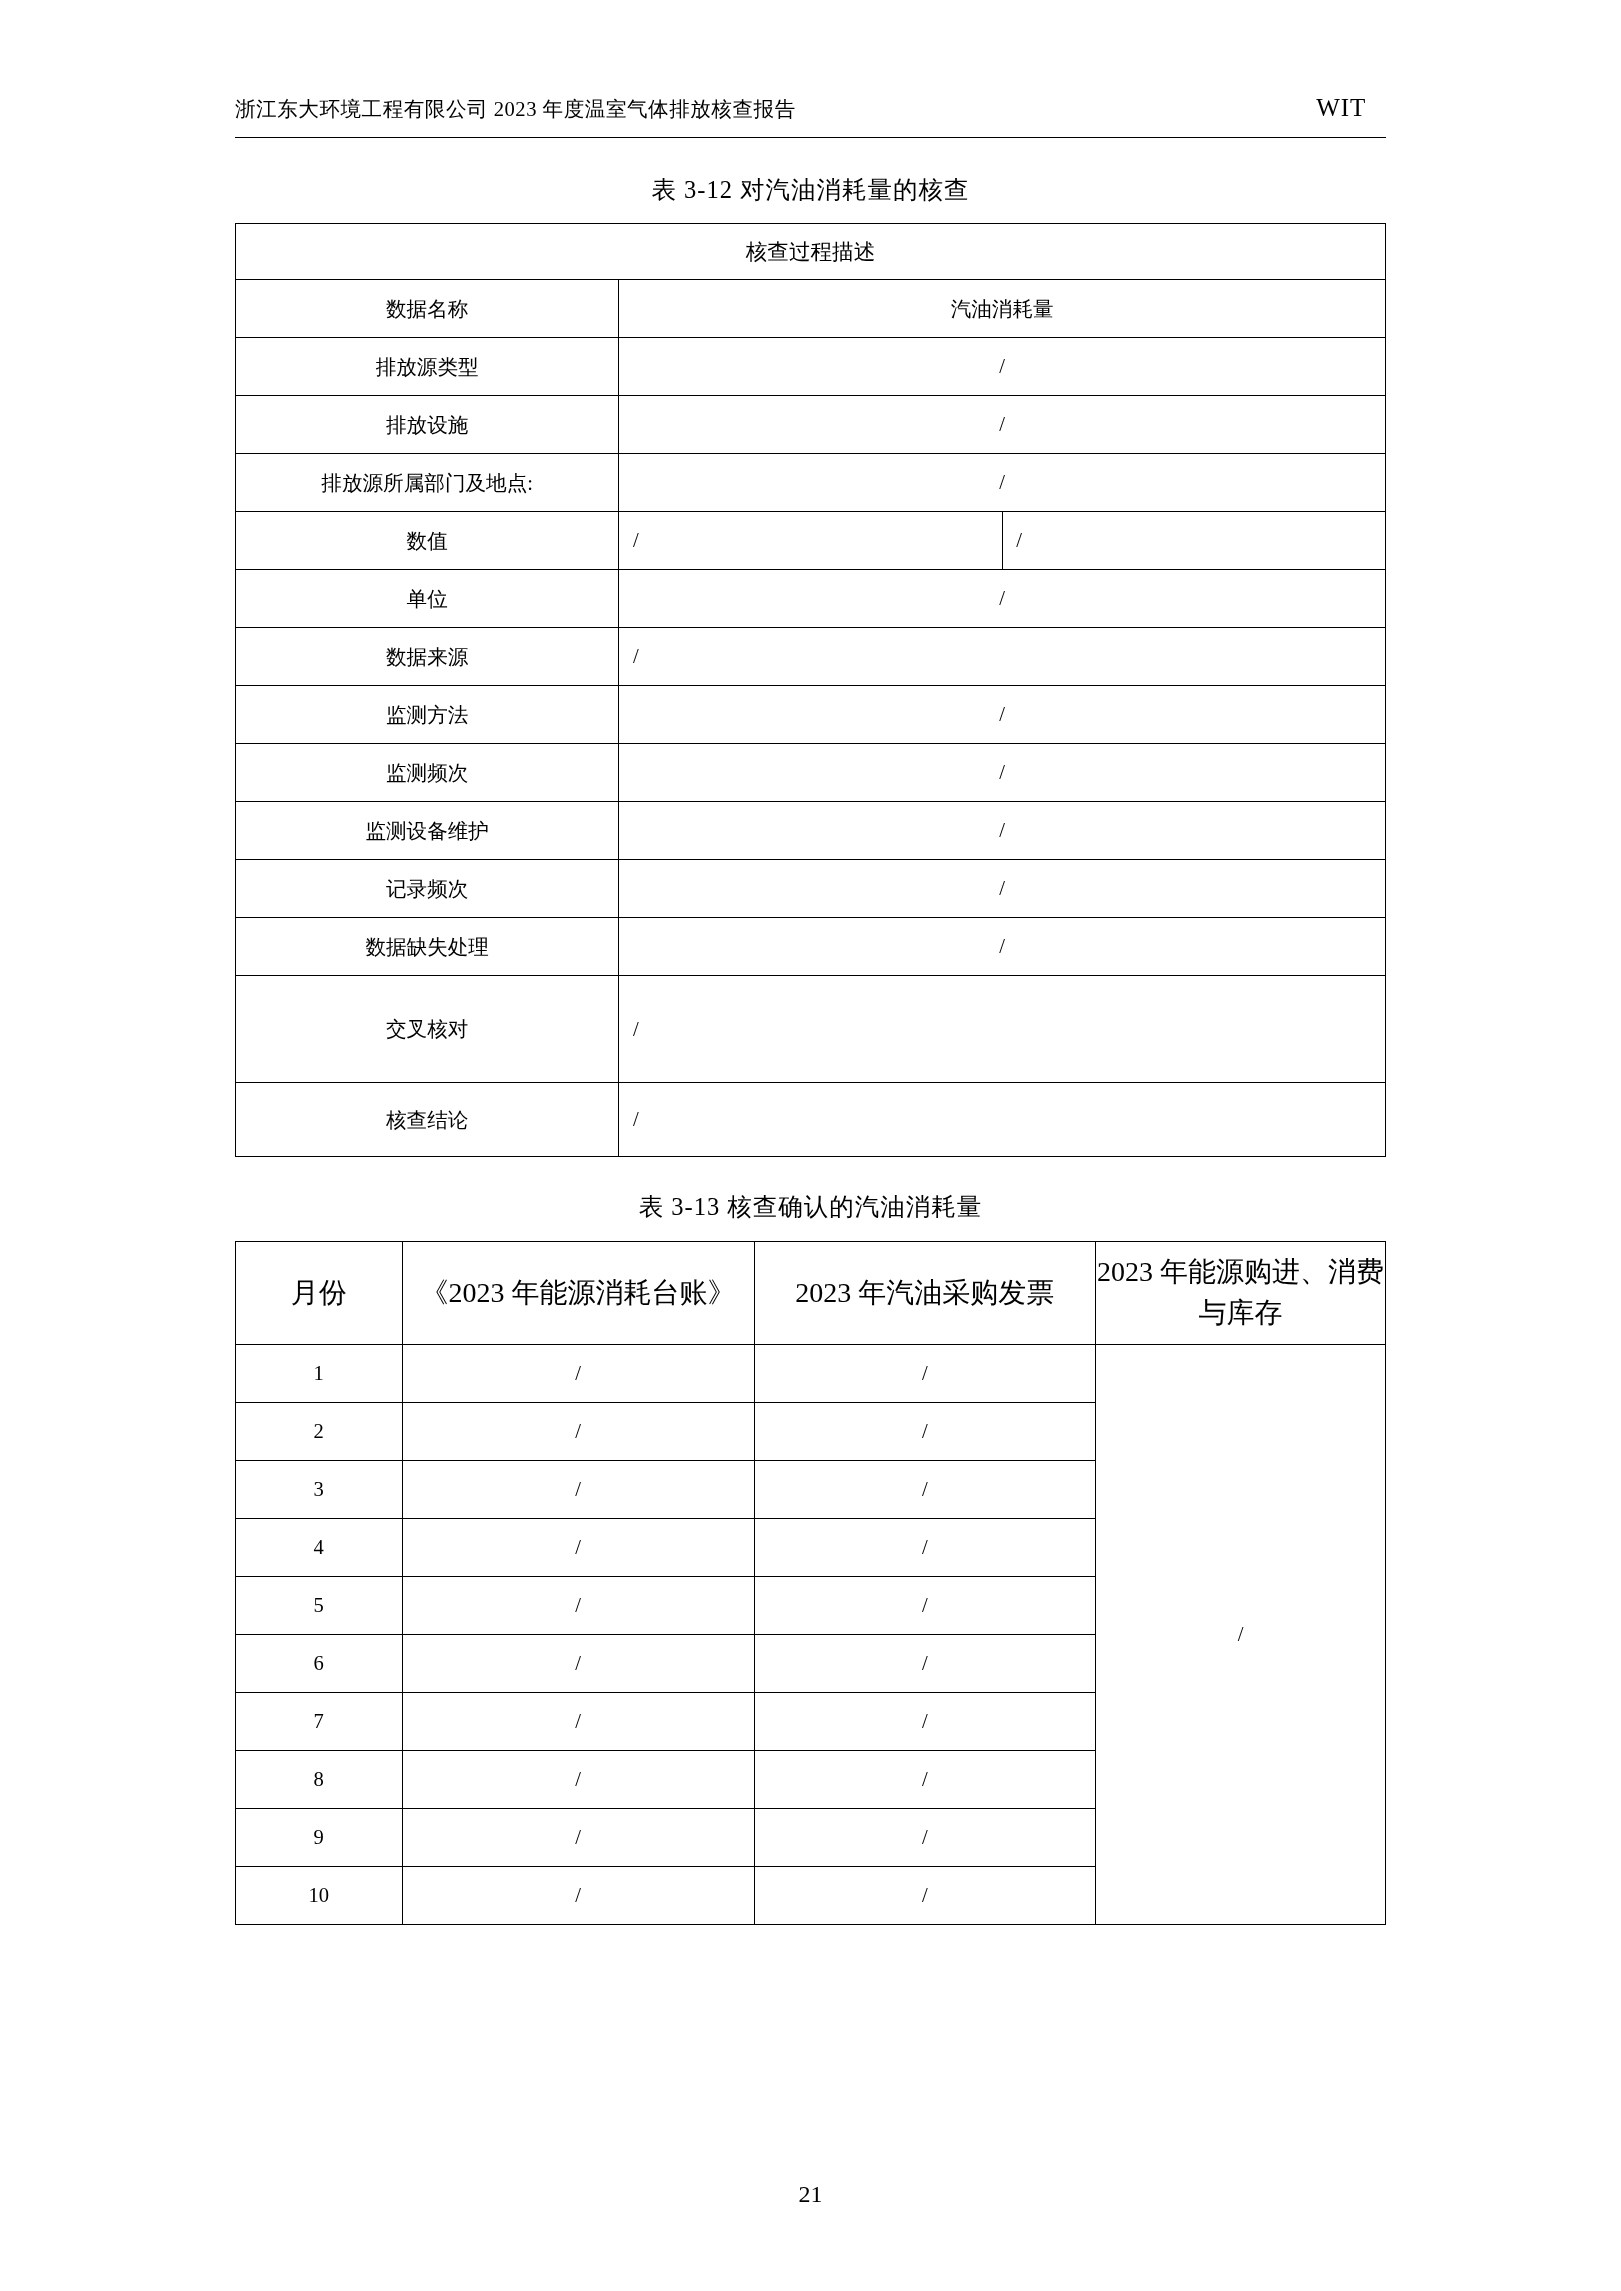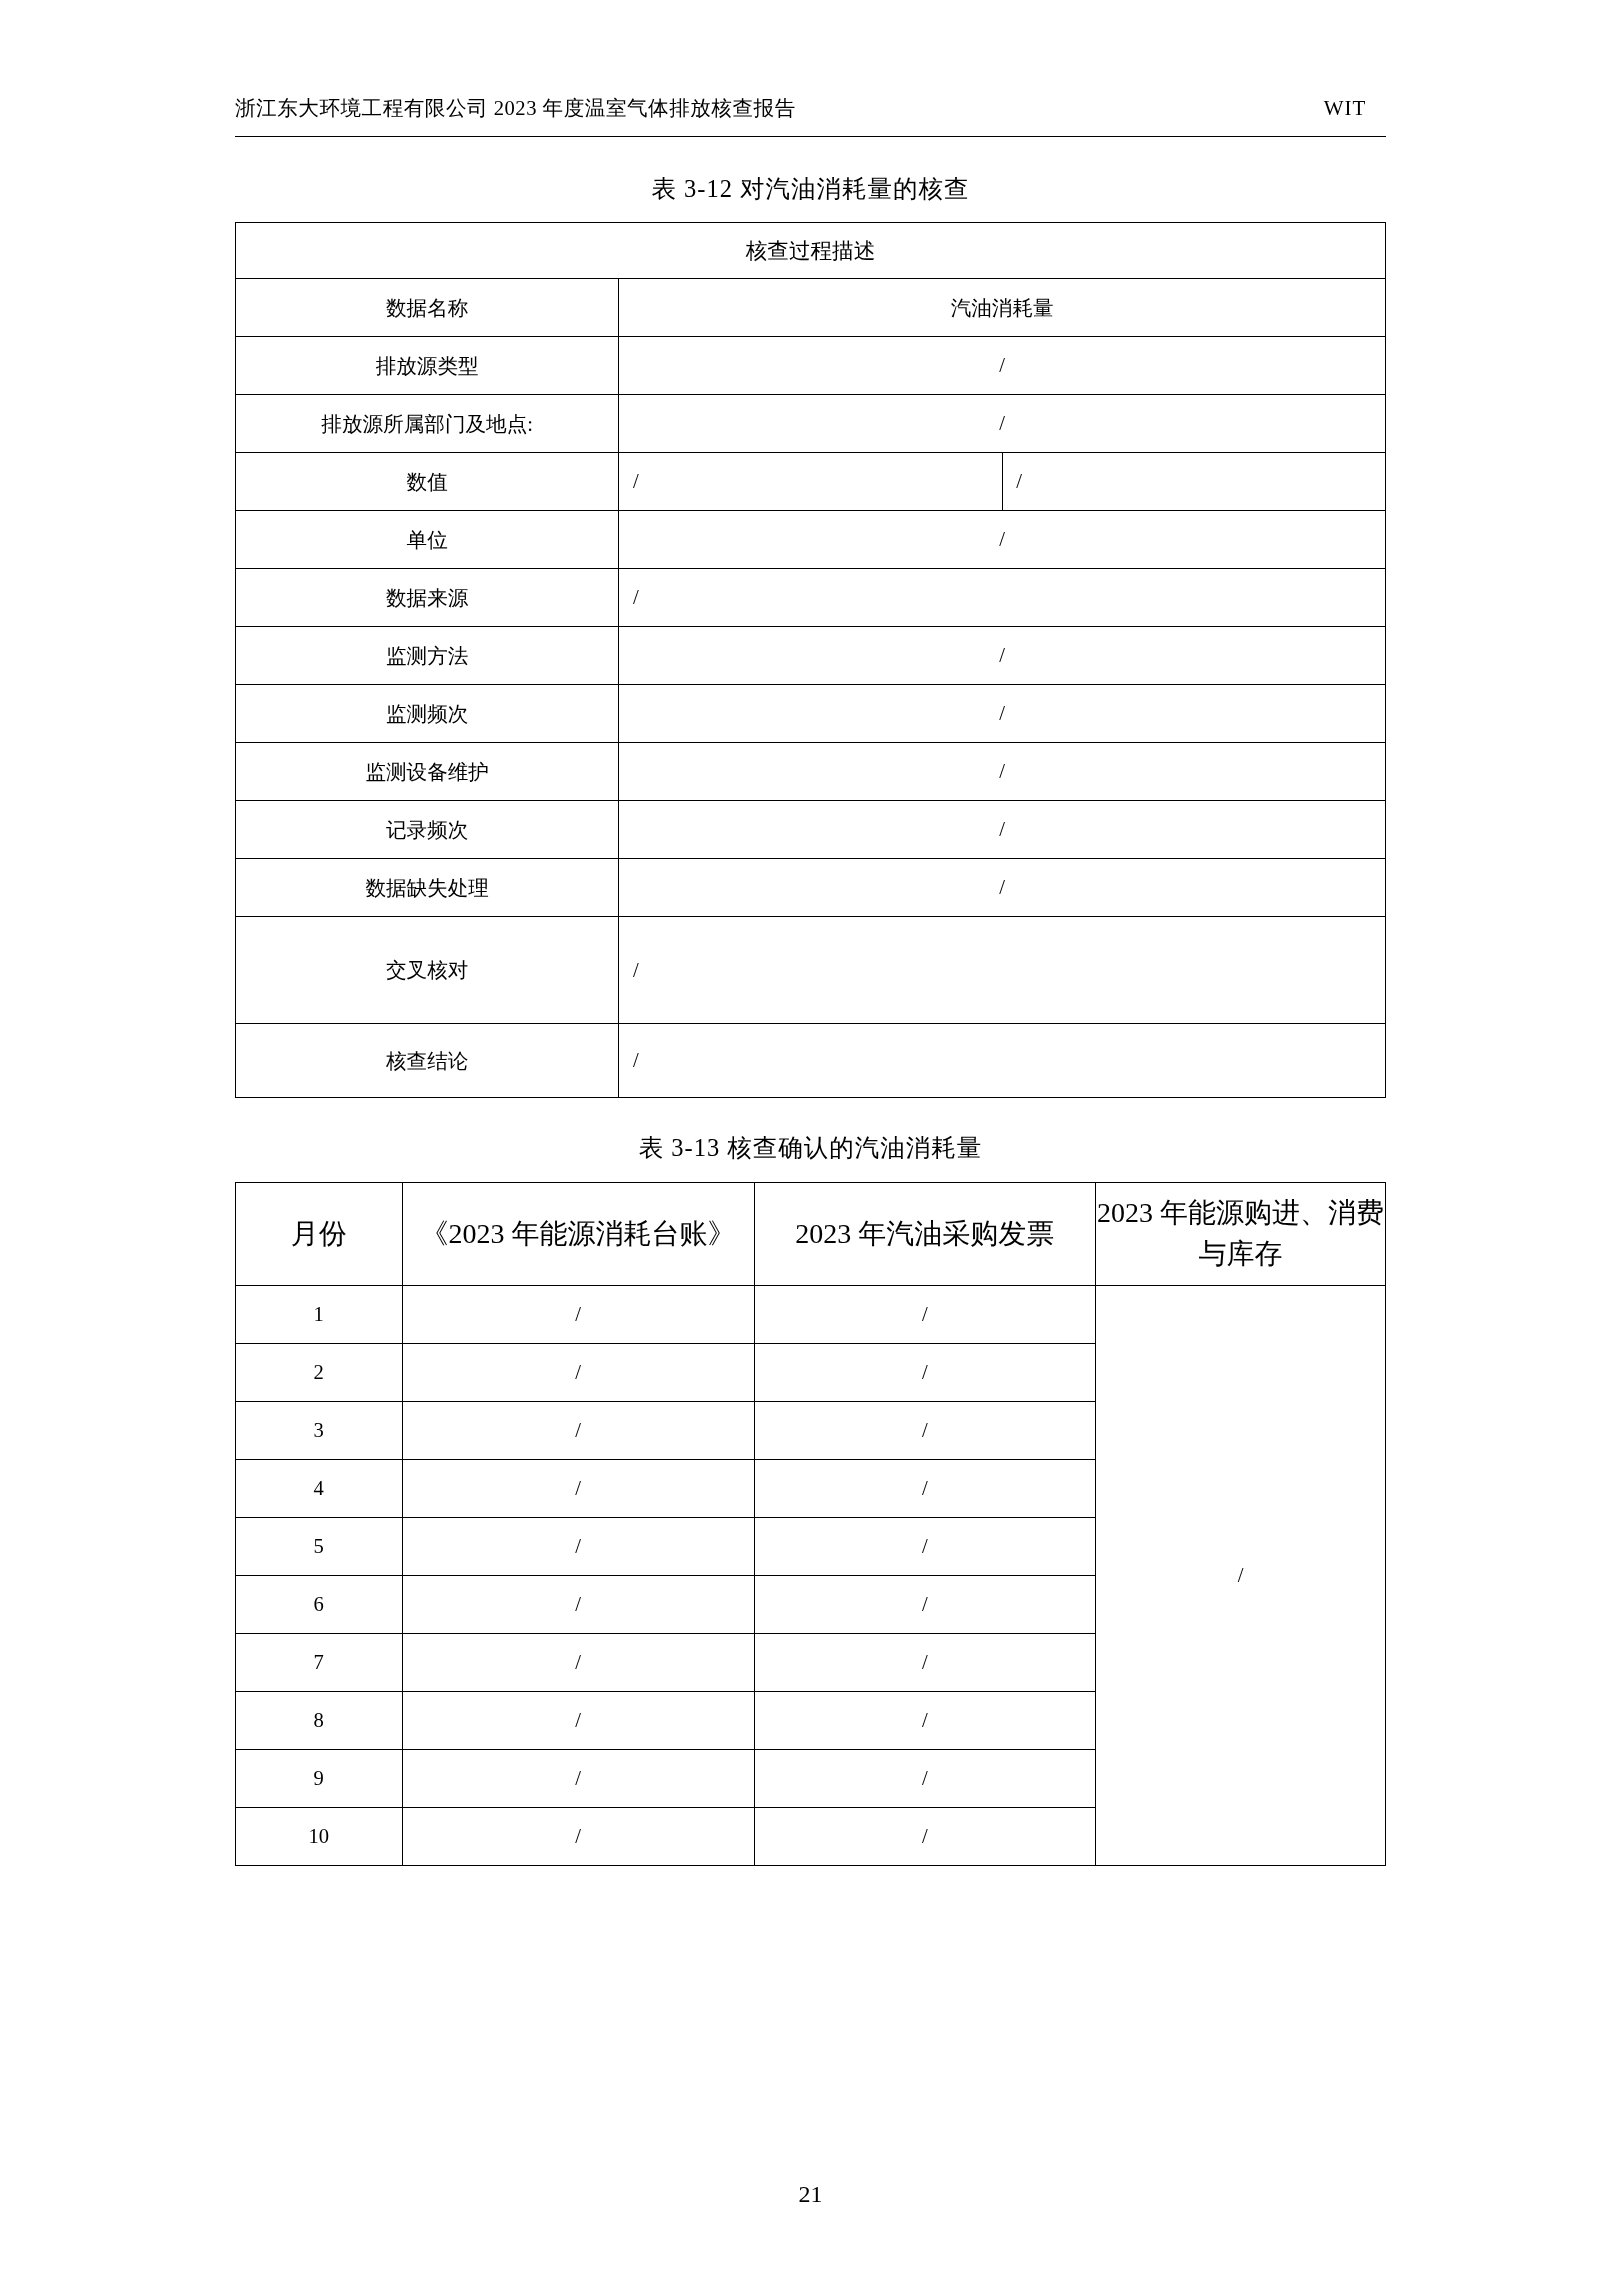--- a/index.html
+++ b/index.html
@@ -29,21 +29,21 @@
     justify-content: space-between;
     border-bottom: 1.5px solid #000;
     padding-bottom: 13.7px;
   }
   .header-title {
     font-size: 20.6px;
     font-family: "Liberation Serif", "DejaVu Serif", serif;
     letter-spacing: 0.5px;
   }
   .header-right {
-    font-size: 21px;
+    font-size: 25px;
     letter-spacing: 1px;
     padding-right: 19.6px;
   }
   
   .caption {
     text-align: center;
     font-weight: normal;
     font-size: 24.5px;
     margin: 35px 0 17.6px 0;
     letter-spacing: 1px;
@@ -127,20 +127,24 @@
       </tr>
       <tr>
         <td class="label">数据名称</td>
         <td colspan="2">汽油消耗量</td>
       </tr>
       <tr>
         <td class="label">排放源类型</td>
         <td colspan="2">/</td>
       </tr>
       <tr>
+        <td class="label">排放设施</td>
+        <td colspan="2">/</td>
+      </tr>
+      <tr>
         <td class="label">排放源所属部门及地点:</td>
         <td colspan="2">/</td>
       </tr>
       <tr>
         <td class="label">数值</td>
         <td class="val-left">/</td>
         <td class="val-left">/</td>
       </tr>
       <tr>
         <td class="label">单位</td>

